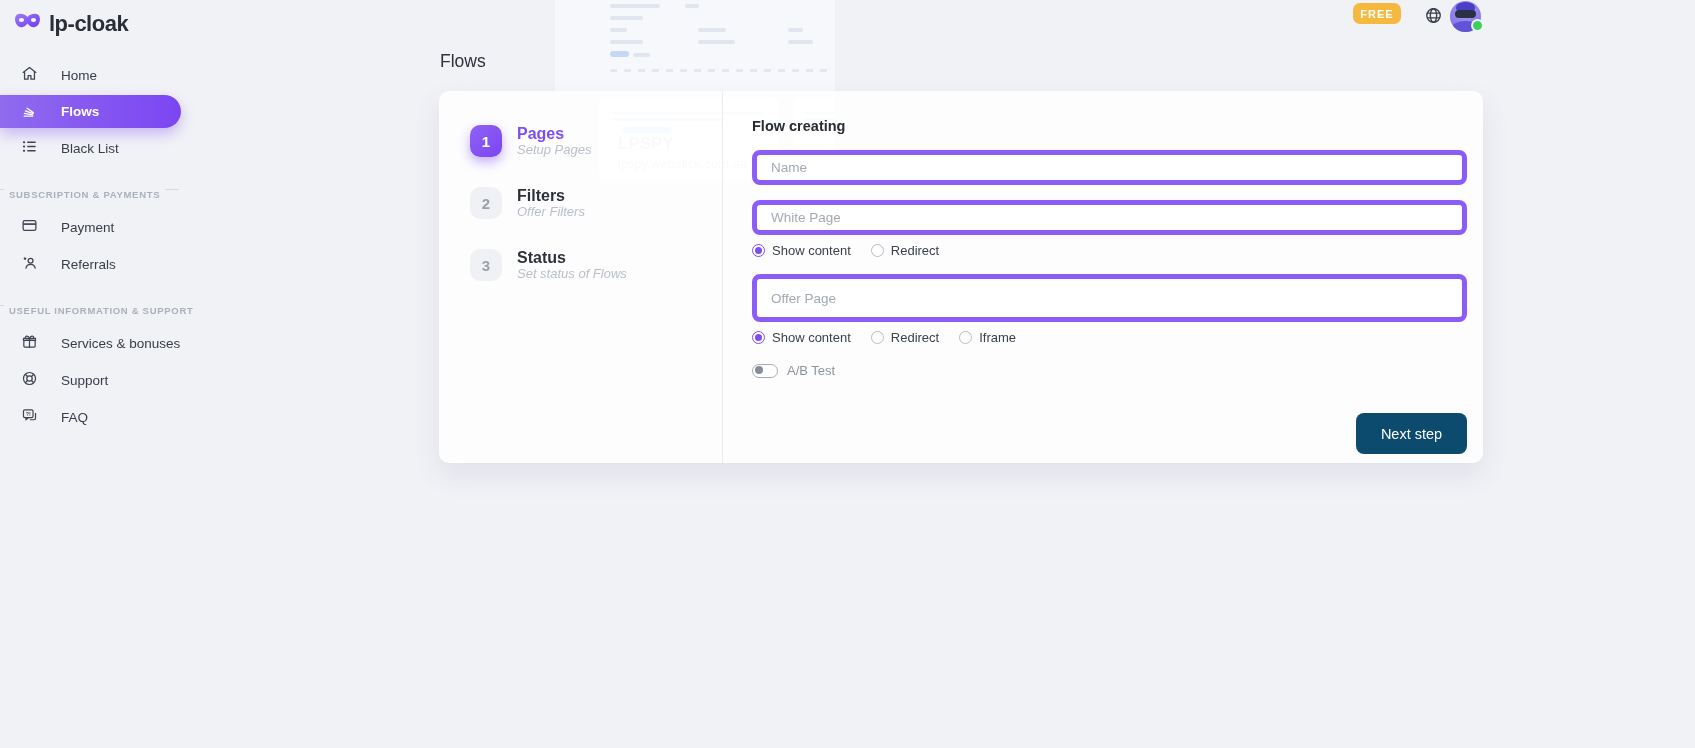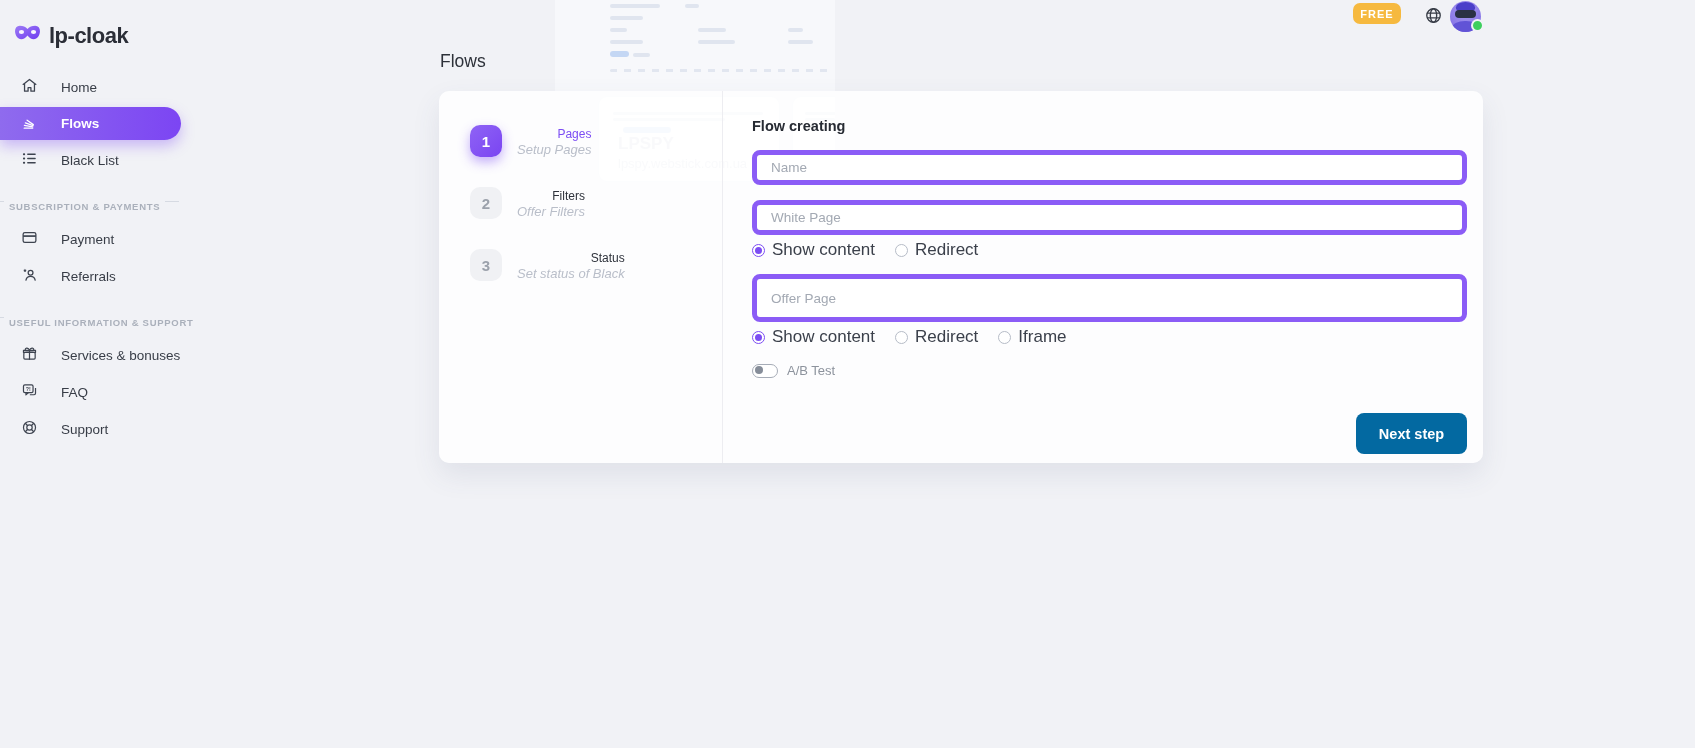--- a/index.html
+++ b/index.html
@@ -1,20 +1,20 @@
 <!DOCTYPE html>
 <html><head>
 <meta charset="utf-8">
 <style>
   html,body{margin:0;padding:0;}
   body{font-family:"Liberation Sans",sans-serif;background:#f1f2f6;}
   #screen{position:relative;width:1695px;height:748px;background:#f1f2f6;overflow:hidden;}
 
   
-  .sidebar{position:absolute;left:0;top:16px;width:181px;z-index:5;}
+  .sidebar{position:absolute;left:0;top:4px;width:181px;z-index:5;}
   .logo{display:flex;align-items:center;gap:8px;padding:6px 0 0 14px;height:28px;cursor:pointer;}
   .logo svg{width:27px;height:20px;}
   .logo-text{font-size:22px;font-weight:800;color:#2b2e37;letter-spacing:-0.5px;}
   .nav{margin-top:20px;}
   .nav-item{height:34px;display:flex;align-items:center;gap:23px;padding-left:21px;
     font-size:13.5px;color:#383d47;cursor:pointer;margin-bottom:3px;box-sizing:border-box;}
   .nav-item svg{width:17px;height:17px;color:#3e4450;flex:none;}
   .nav-item.active{background:linear-gradient(90deg,#8f6bee,#7c45f3);border-radius:0 999px 999px 0;
     color:#fff;font-weight:600;box-shadow:0 6px 14px rgba(124,69,243,.35);height:33px;}
   .nav-item.active svg{color:#fff;}
@@ -59,42 +59,42 @@
     border-radius:10px;box-shadow:0 12px 28px rgba(70,80,120,.10);z-index:2;}
   .card .divider{position:absolute;left:283px;top:0;bottom:0;width:1px;background:#ededf1;}
 
   
   .steps{position:absolute;left:31px;top:34px;width:230px;}
   .step{display:flex;align-items:center;gap:15px;margin-bottom:30px;cursor:pointer;}
   .step-num{width:32px;height:32px;border-radius:10px;background:#f0f1f4;color:#9ba1ab;
     display:flex;align-items:center;justify-content:center;font-size:15px;font-weight:600;flex:none;}
   .step.active .step-num{background:linear-gradient(135deg,#8f63f5,#7a45f2);color:#fff;
     box-shadow:0 5px 12px rgba(124,77,243,.45);}
-  .step-title{font-size:12px;font-weight:400;color:#2e323b;line-height:16px;text-align:right;}
+  .step-title{font-size:16px;font-weight:700;color:#2e323b;line-height:16px;}
   .step.active .step-title{color:#7c4df3;}
   .step-sub{font-size:13px;color:#b9bec9;line-height:15px;font-style:italic;}
 
   
   .form{position:absolute;left:313px;top:0;width:715px;display:flex;flex-direction:column;justify-content:center;}
   .form-title{margin-top:27px;font-size:14.5px;font-weight:700;color:#272b33;line-height:17px;}
   .tinput{margin-top:15px;height:35px;border:5px solid #8b5cf6;border-radius:8px;background:#fff;
     padding:0 14px;font-size:13.5px;color:#333;outline:none;box-sizing:border-box;font-family:"Liberation Sans",sans-serif;}
   .tinput::placeholder{color:#a3a9b3;}
   .tinput.offer{margin-top:17px;height:48px;}
   .optrow{display:flex;align-items:center;margin-top:8px;height:14px;}
-  .opt{display:flex;align-items:center;gap:7px;margin-right:20px;cursor:pointer;font-size:17px;color:#3b404b;}
+  .opt{display:flex;align-items:center;gap:7px;margin-right:20px;cursor:pointer;font-size:13px;color:#3b404b;}
   .radio{width:13px;height:13px;border-radius:50%;border:1.5px solid #b6bcc7;background:#fff;box-sizing:border-box;position:relative;flex:none;}
   .radio.sel{border-color:#7c4df3;}
   .radio.sel::after{content:"";position:absolute;inset:2px;border-radius:50%;background:#7c4df3;}
   .toggle-row{display:flex;align-items:center;gap:9px;margin-top:19px;cursor:pointer;}
   .toggle{width:26px;height:14px;border:1.5px solid #a6acb7;border-radius:999px;background:#fff;position:relative;box-sizing:border-box;flex:none;}
   .toggle::after{content:"";position:absolute;left:1.5px;top:1px;width:8.5px;height:8.5px;border-radius:50%;background:#868d99;}
   .toggle-label{font-size:13px;color:#8d939d;}
   .btn-next{margin-top:35px;align-self:flex-end;width:111px;height:41px;border:none;border-radius:8px;
-    background:#0369a1;color:#fff;font-size:14.5px;font-weight:700;cursor:pointer;font-family:"Liberation Sans",sans-serif;}
+    background:#0c4a6e;color:#fff;font-size:14.5px;font-weight:400;cursor:pointer;font-family:"Liberation Sans",sans-serif;}
 </style>
 </head>
 <body>
 
 <div id="screen">
 
   <div class="ghost">
     <div class="gbg"></div>
     <div class="gl" style="left:55px;top:4px;width:50px"></div>
     <div class="gl" style="left:130px;top:4px;width:14px"></div>
@@ -208,39 +208,39 @@
               <path d="M3.5 7.5h17v3h-17z"></path>
               <path d="M12 7.5V20"></path>
               <path d="M12 7.5C10.5 4 6 3.5 6 6.3c0 2.2 3 1.7 6 1.2zm0 0c1.5-3.5 6-4 6-1.2 0 2.2-3 1.7-6 1.2z"></path>
             </svg>
         </span>
         <span>Services &amp; bonuses</span>
       </div>
 
       <div class="nav-item">
         <span>
+          <svg viewBox="0 0 24 24" fill="none" stroke="currentColor" stroke-width="1.7">
+              <circle cx="12" cy="12" r="8.5"></circle>
+              <circle cx="12" cy="12" r="3.8"></circle>
+              <path d="M6 6l3.2 3.2M18 6l-3.2 3.2M18 18l-3.2-3.2M6 18l3.2-3.2"></path>
+            </svg>
+        </span>
+        <span>Support</span>
+      </div>
+
+      <div class="nav-item">
+        <span>
           <svg viewBox="0 0 24 24" fill="none" stroke="currentColor" stroke-width="1.7" stroke-linejoin="round">
               <rect x="3.5" y="4" width="13.5" height="11" rx="2"></rect>
               <path d="M7 15v3.2L10.6 15"></path>
               <path d="M20.5 8.5V16a2 2 0 0 1-2 2h-6"></path>
               <text x="6.6" y="12.4" font-size="7.5" font-weight="bold" fill="currentColor" stroke="none">?!</text>
             </svg>
         </span>
         <span>FAQ</span>
-      </div>
-
-      <div class="nav-item">
-        <span>
-          <svg viewBox="0 0 24 24" fill="none" stroke="currentColor" stroke-width="1.7">
-              <circle cx="12" cy="12" r="8.5"></circle>
-              <circle cx="12" cy="12" r="3.8"></circle>
-              <path d="M6 6l3.2 3.2M18 6l-3.2 3.2M18 18l-3.2-3.2M6 18l3.2-3.2"></path>
-            </svg>
-        </span>
-        <span>Support</span>
       </div>
     </div>
   </div>
 
   <div class="badge-free">FREE</div>
   <div class="globe-btn">
     <svg viewBox="0 0 24 24" fill="none" stroke="currentColor" stroke-width="1.7">
         <circle cx="12" cy="12" r="8.5"></circle>
         <ellipse cx="12" cy="12" rx="4" ry="8.5"></ellipse>
         <path d="M3.8 9h16.4M3.8 15h16.4"></path>
@@ -270,21 +270,21 @@
         <div class="step-num">2</div>
         <div>
           <div class="step-title">Filters</div>
           <div class="step-sub">Offer Filters</div>
         </div>
       </div>
       <div class="step">
         <div class="step-num">3</div>
         <div>
           <div class="step-title">Status</div>
-          <div class="step-sub">Set status of Black</div>
+          <div class="step-sub">Set status of Flows</div>
         </div>
       </div>
     </div>
 
     <div class="form">
       <div class="form-title">Flow creating</div>
 
       <input class="tinput" type="text" placeholder="Name" style="">
 
       <input class="tinput" type="text" placeholder="White Page" style="">

